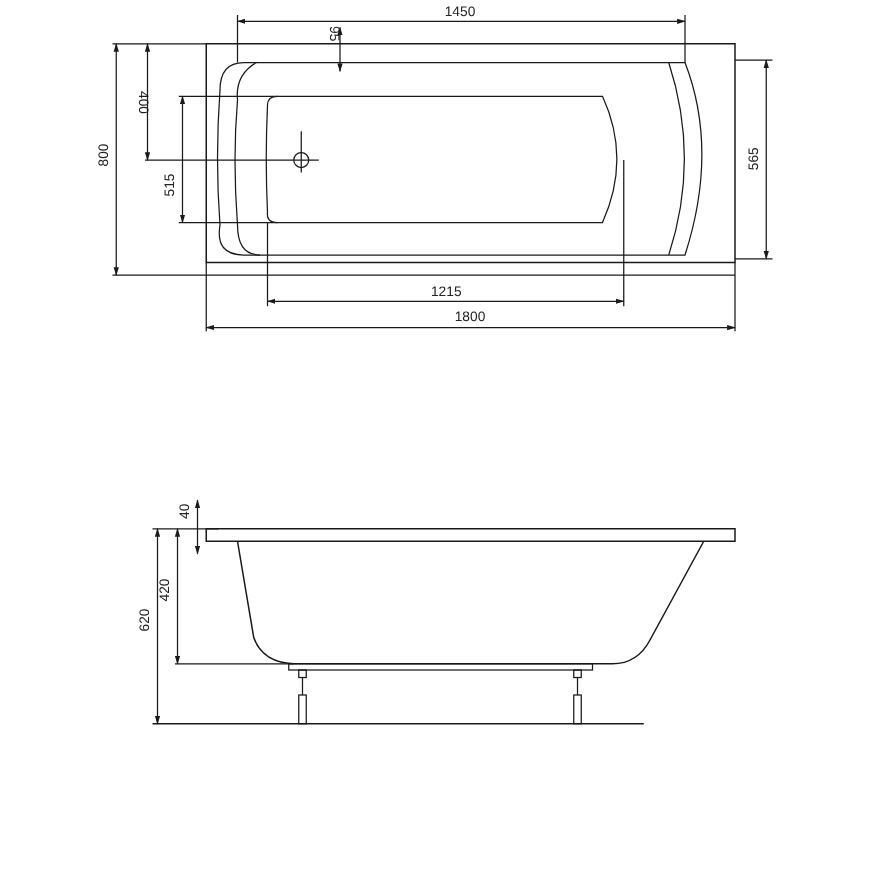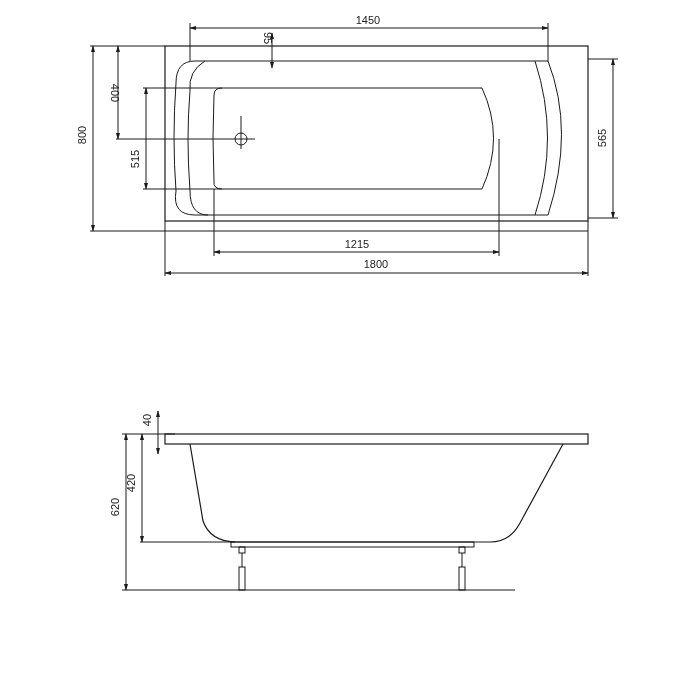--- a/index.html
+++ b/index.html
@@ -1,17 +1,17 @@
 <!DOCTYPE html>
 <html><head>
   <meta charset="utf-8">
   <style>
     html, body { margin: 0; padding: 0; background: #ffffff; }
     body { width: 700px; height: 700px; overflow: hidden; }
-    #canvas { position: absolute; left: 0; top: 11px; width: 700px; height: 492px; }
+    #canvas { position: absolute; left: 0; top: 0; width: 700px; height: 492px; }
     svg { display: block; }
     .ln { stroke: #1a1a1a; stroke-width: 1.2; fill: none; }
     .lnt { stroke: #1a1a1a; stroke-width: 1; fill: none; }
     .dim { stroke: #1a1a1a; stroke-width: 1; fill: none; }
     .txt { font-family: "Liberation Sans", sans-serif; font-size: 11px; fill: #222222; }
   </style>
 </head>
 <body>
 
 <div id="canvas">

